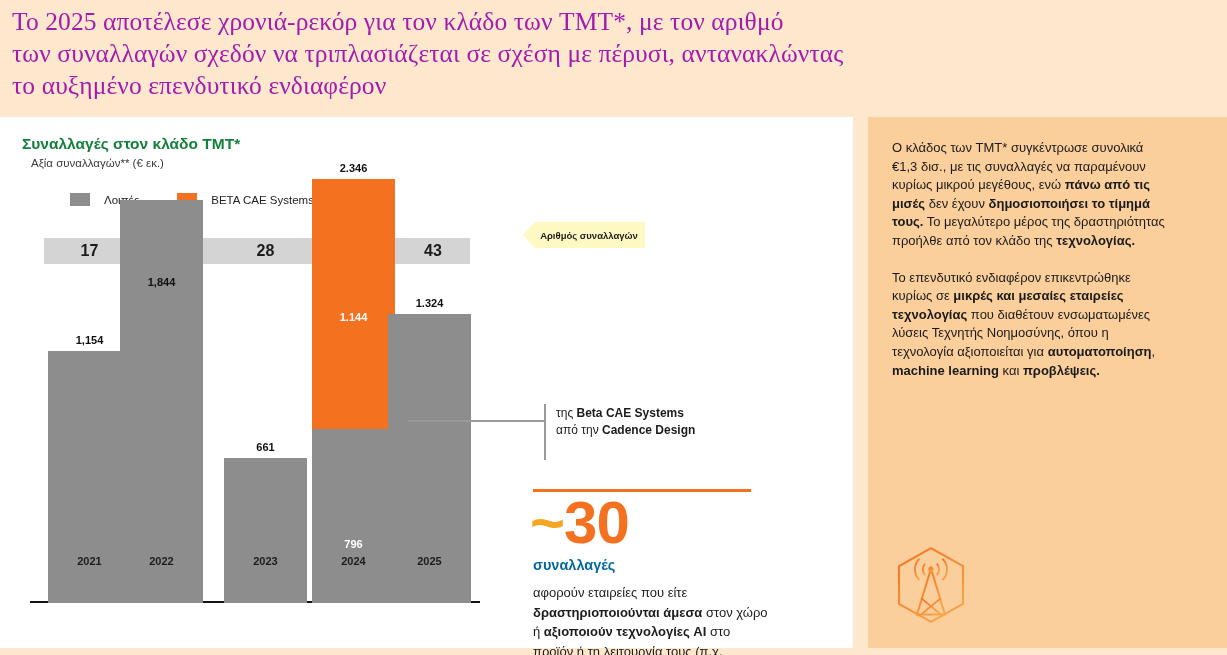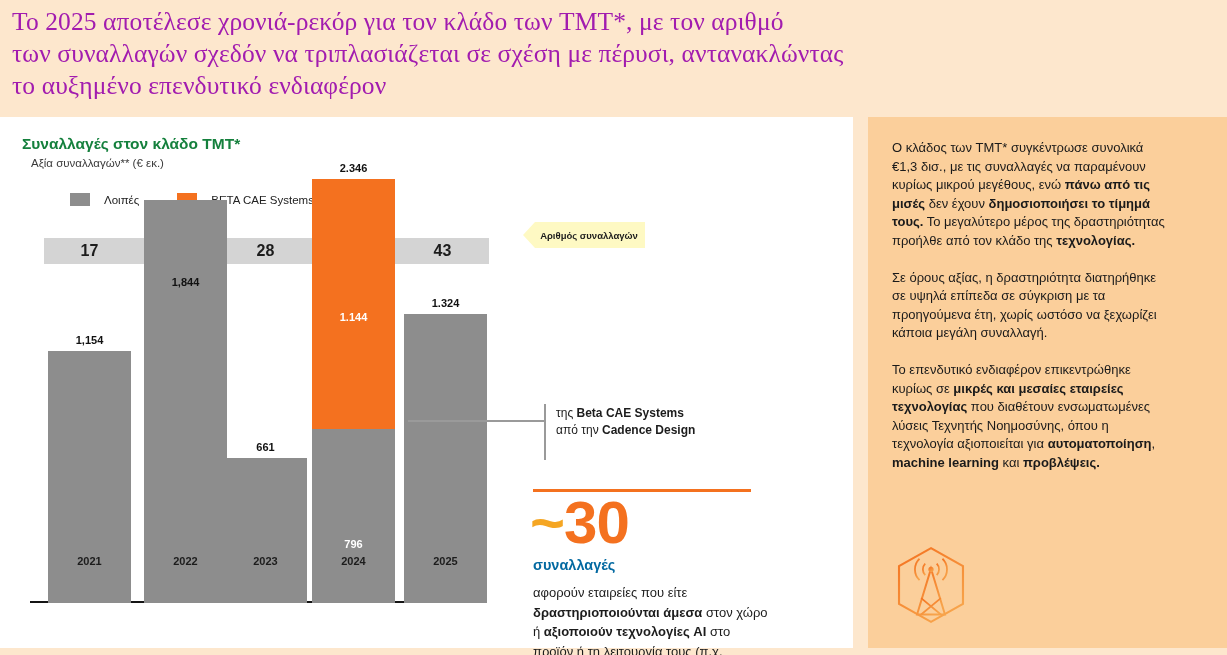--- a/index.html
+++ b/index.html
@@ -155,55 +155,55 @@
         <span class="swatch sw-orange"></span>
         <span class="lbl">BETA CAE Systems</span>
       </div>
     </div>
 
     <div class="countrow">
       <div class="countbox" style="left:44px;width:91px">17</div>
       <div class="countbox" style="left:132px;width:91px">29</div>
       <div class="countbox" style="left:220px;width:91px">28</div>
       <div class="countbox" style="left:308px;width:91px">15</div>
-      <div class="countbox" style="left:396px;width:93px">43</div>
+      <div class="countbox" style="left:396px;width:74px">43</div>
     </div>
     <div class="count-tag">Αριθμός συναλλαγών</div>
 
     <div class="plot">
       <div class="axis"></div>
 
       <div class="bar" style="left:48px;width:83px;height:252px">
         <div class="seg seg-grey" style="bottom:0;height:252px"></div>
         <div class="bar-total" style="top:-17px">1,154</div>
         <div class="xlabel">2021</div>
       </div>
 
-      <div class="bar" style="left:144px;width:83px;height:310px">
+      <div class="bar" style="left:120px;width:83px;height:310px">
         <div class="seg seg-grey" style="bottom:0;height:403px"></div>
         <div class="bar-total" style="top:-17px">1,844</div>
         <div class="xlabel">2022</div>
       </div>
 
       <div class="bar" style="left:224px;width:83px;height:145px">
         <div class="seg seg-grey" style="bottom:0;height:145px"></div>
         <div class="bar-total" style="top:-17px">661</div>
         <div class="xlabel">2023</div>
       </div>
 
       <div class="bar" style="left:312px;width:83px;height:424px">
         <div class="seg seg-grey" style="bottom:0;height:174px"></div>
         <div class="seg seg-orange" style="bottom:174px;height:250px"></div>
         <div class="seg-label on-grey" style="bottom:53px">796</div>
         <div class="seg-label on-orange" style="bottom:280px">1.144</div>
         <div class="bar-total" style="top:-17px">2.346</div>
         <div class="xlabel">2024</div>
       </div>
 
-      <div class="bar" style="left:404px;width:83px;height:289px">
+      <div class="bar" style="left:388px;width:83px;height:289px">
         <div class="seg seg-grey" style="bottom:0;height:289px"></div>
         <div class="bar-total" style="top:-17px">1.324</div>
         <div class="xlabel">2025</div>
       </div>
     </div>
 
     <div class="leader-line"></div>
     <div class="leader-vert"></div>
     <div class="leader-text">
       <div><span>της </span><b>Beta CAE Systems</b></div>
@@ -213,21 +213,20 @@
     <div class="cal-rule-top"></div>
     <div class="cal-number"><span>~</span><span class="thirty">30</span></div>
     <div class="cal-word">συναλλαγές</div>
     <div class="cal-body"><span>αφορούν εταιρείες που είτε </span><b>δραστηριοποιούνται άμεσα</b><span> στον χώρο ή </span><b>αξιοποιούν τεχνολογίες AI</b><span> στο προϊόν ή τη λειτουργία τους (π.χ. Superbo AI, Capalo AI Oy).</span></div>
 
   </div>
 
   <div class="rpanel">
     <div class="rtext">
       <p><span>Ο κλάδος των TMT* συγκέντρωσε συνολικά €1,3 δισ., με τις συναλλαγές να παραμένουν κυρίως μικρού μεγέθους, ενώ </span><b>πάνω από τις μισές</b><span> δεν έχουν </span><b>δημοσιοποιήσει το τίμημά τους.</b><span> Το μεγαλύτερο μέρος της δραστηριότητας προήλθε από τον κλάδο της </span><b>τεχνολογίας.</b></p>
-      <p>Σε όρους αξίας, η δραστηριότητα διατηρήθηκε σε υψηλά επίπεδα σε σύγκριση με τα προηγούμενα έτη, χωρίς ωστόσο να ξεχωρίζει κάποια μεγάλη συναλλαγή.</p>
       <p><span>Το επενδυτικό ενδιαφέρον επικεντρώθηκε κυρίως σε </span><b>μικρές και μεσαίες εταιρείες τεχνολογίας</b><span> που διαθέτουν ενσωματωμένες λύσεις Τεχνητής Νοημοσύνης, όπου η τεχνολογία αξιοποιείται για </span><b>αυτοματοποίηση</b><span>, </span><b>machine learning</b><span> και </span><b>προβλέψεις.</b></p>
     </div>
 
     <div class="logo">
       <svg viewBox="0 0 100 100" width="82" height="82" aria-hidden="true">
         <defs>
           <linearGradient id="lg" x1="0" y1="0" x2="0.6" y2="1">
             <stop offset="0%" stop-color="#f4711f"></stop>
             <stop offset="100%" stop-color="#f7a34a"></stop>
           </linearGradient>

